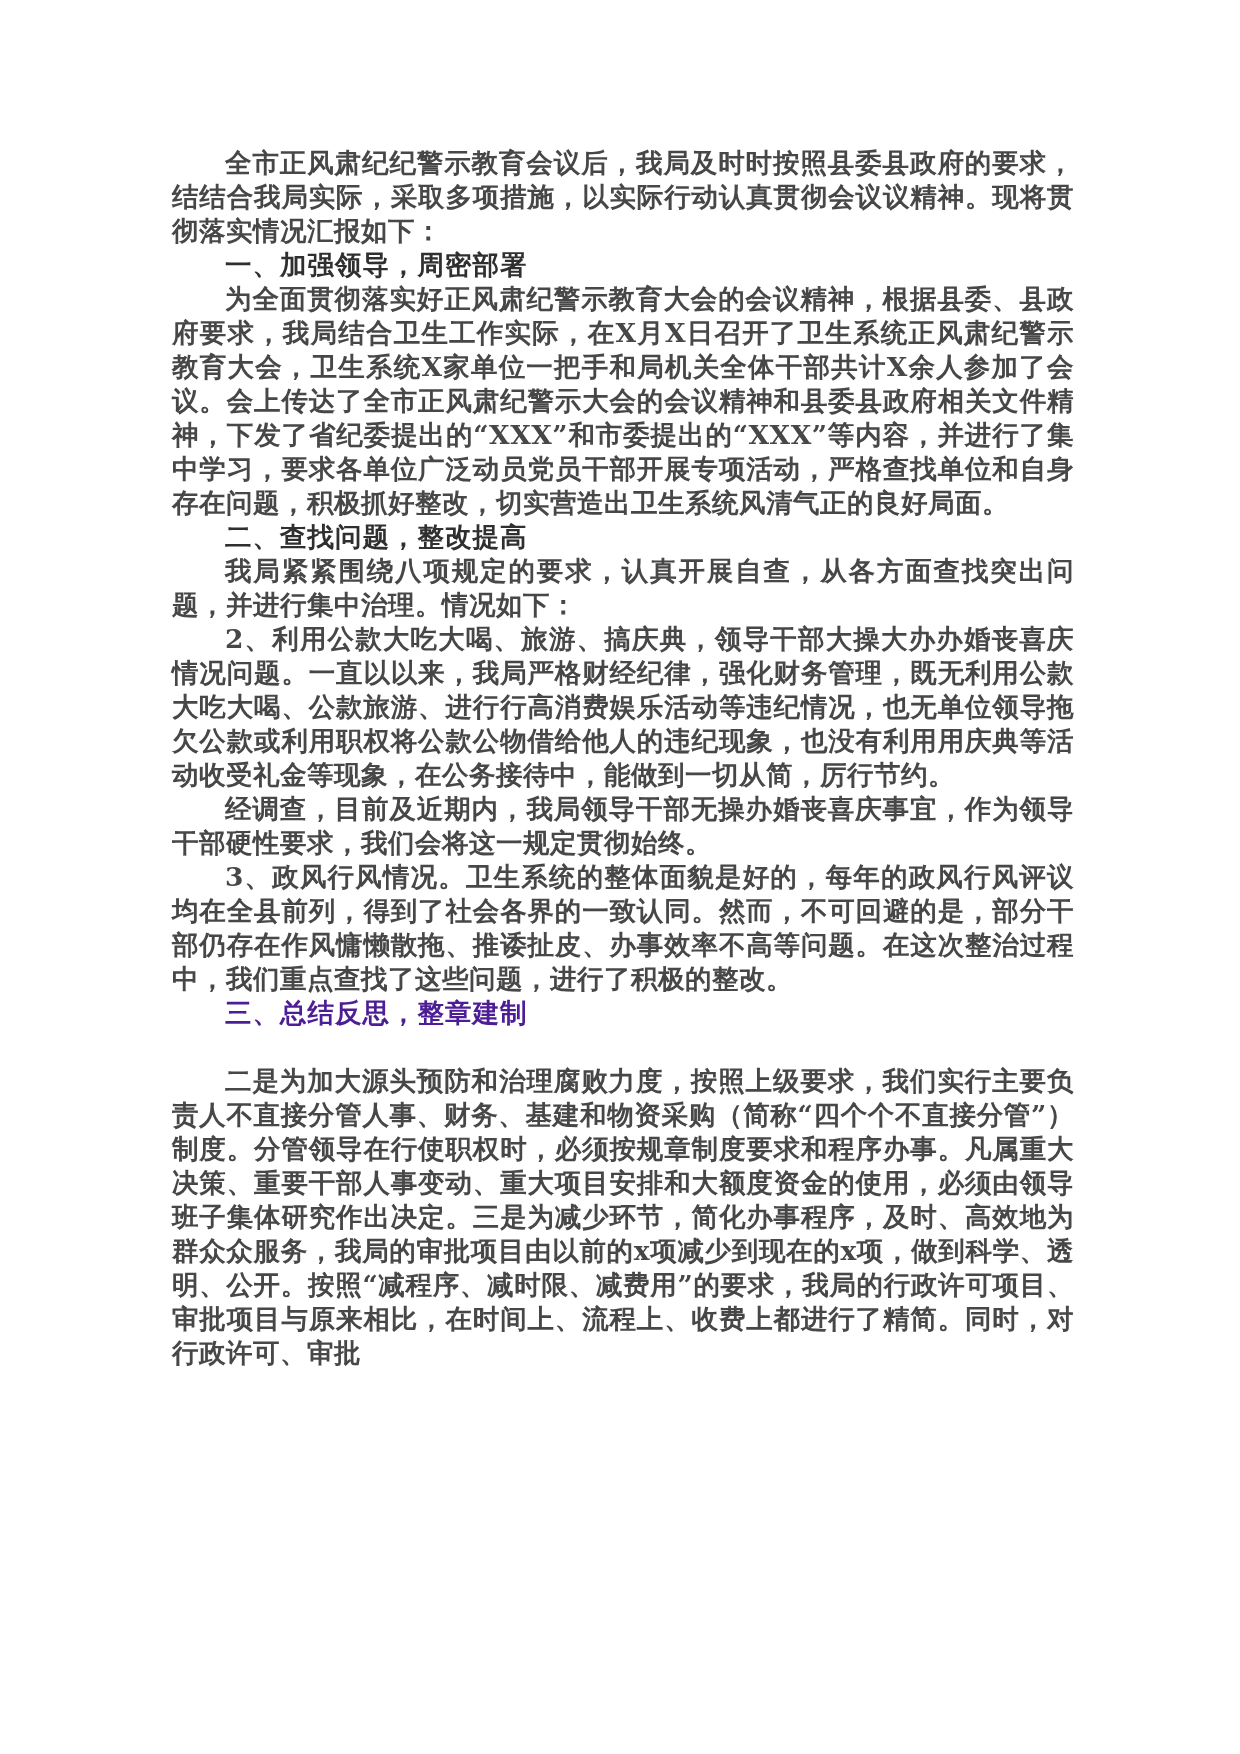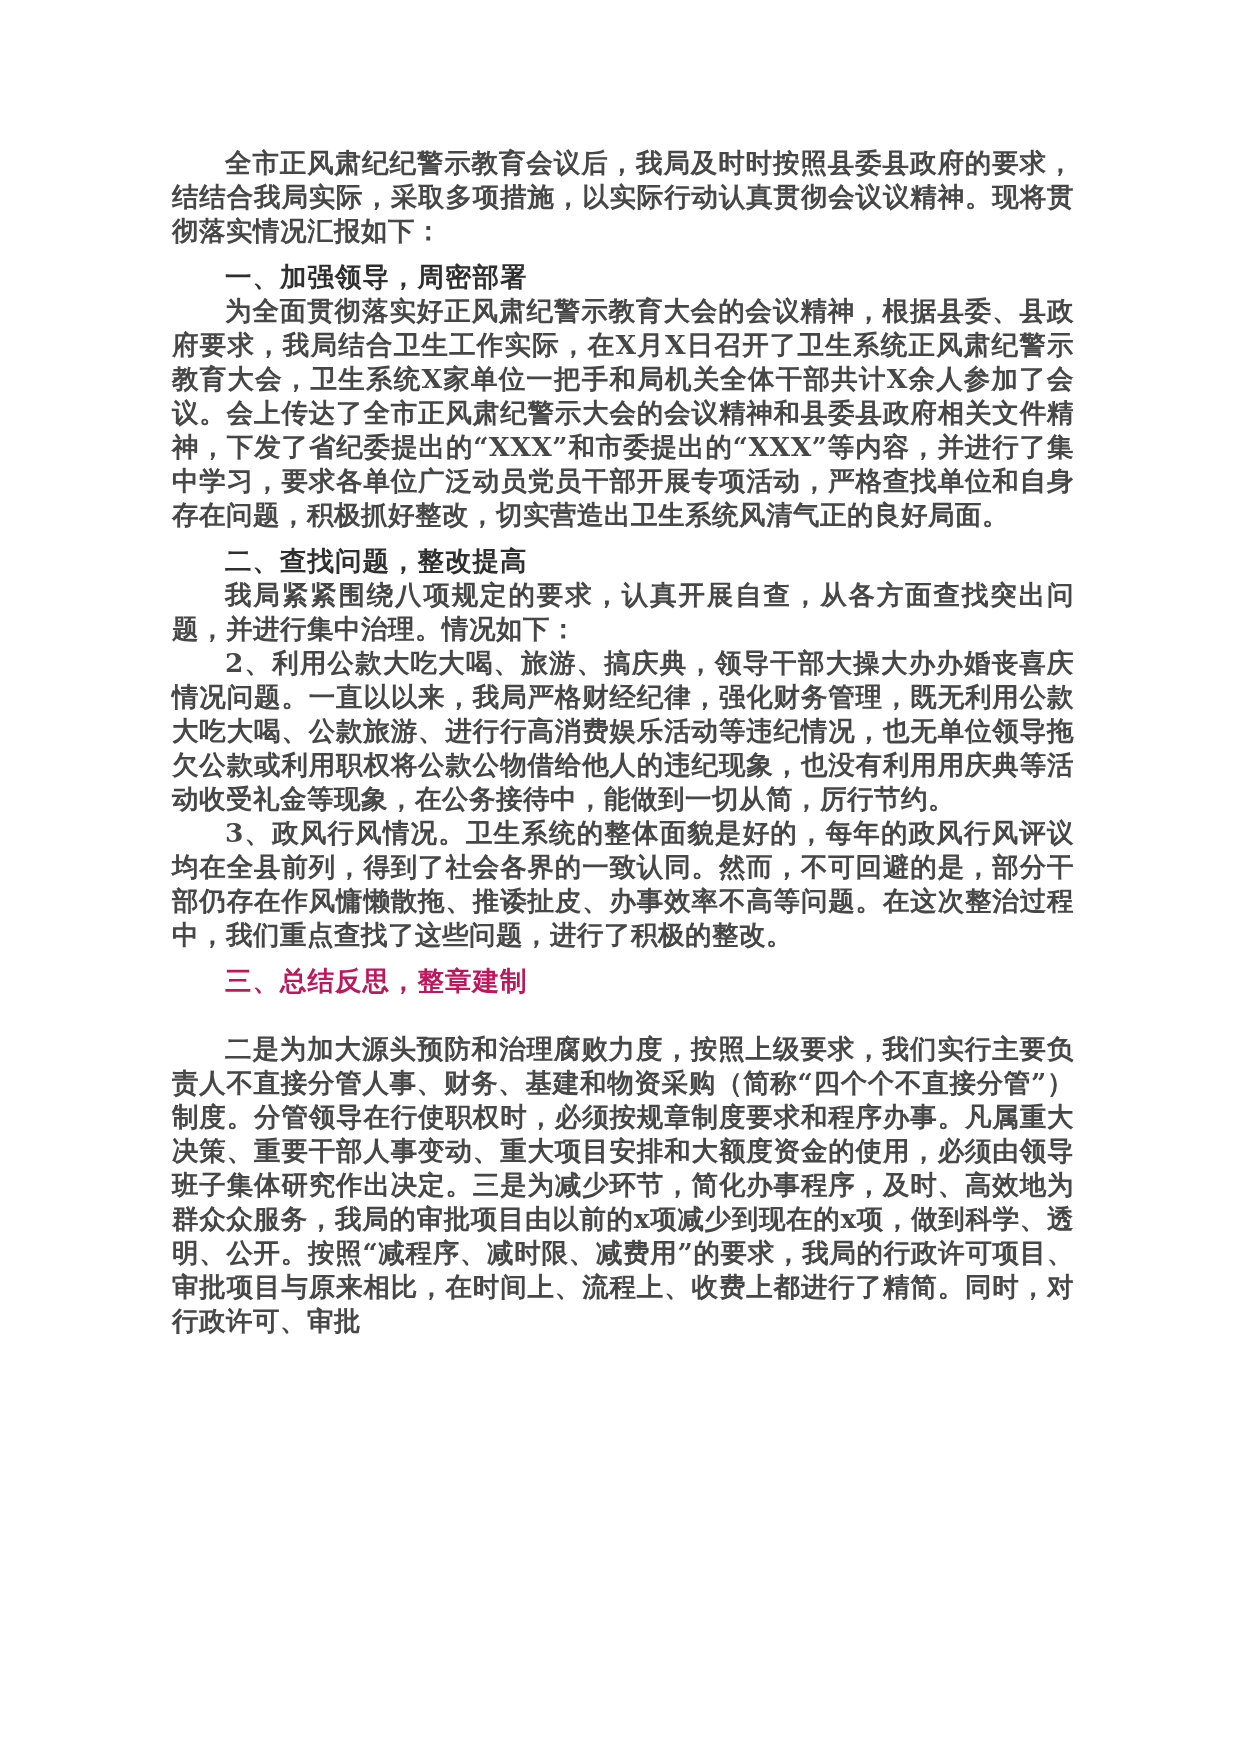--- a/index.html
+++ b/index.html
@@ -28,35 +28,35 @@
   }
   .page p.body-para {
     color: #474747;
     font-weight: bold;
   }
   .page p.heading-para {
     color: #2f2f2f;
     font-weight: bold;
     font-family: Liberation Sans, sans-serif;
     letter-spacing: 1px;
-    margin-top: 12px;
   }
   .page p.spacer-para {
     height: 34px;
   }
 </style>
 </head>
 <body>
 
 <div class="page">
   <div id="doc-body" style="color: rgb(71, 71, 71);">
       <p class="body-para">全市正风肃纪纪警示教育会议后，我局及时时按照县委县政府的要求，结结合我局实际，采取多项措施，以实际行动认真贯彻会议议精神。现将贯彻落实情况汇报如下：</p>
       <p class="heading-para" style="color: rgb(47, 47, 47);">一、加强领导，周密部署</p>
       <p class="body-para">为全面贯彻落实好正风肃纪警示教育大会的会议精神，根据县委、县政府要求，我局结合卫生工作实际，在X月X日召开了卫生系统正风肃纪警示教育大会，卫生系统X家单位一把手和局机关全体干部共计X余人参加了会议。会上传达了全市正风肃纪警示大会的会议精神和县委县政府相关文件精神，下发了省纪委提出的“XXX”和市委提出的“XXX”等内容，并进行了集中学习，要求各单位广泛动员党员干部开展专项活动，严格查找单位和自身存在问题，积极抓好整改，切实营造出卫生系统风清气正的良好局面。</p>
       <p class="heading-para" style="color: rgb(47, 47, 47);">二、查找问题，整改提高</p>
       <p class="body-para">我局紧紧围绕八项规定的要求，认真开展自查，从各方面查找突出问题，并进行集中治理。情况如下：</p>
       <p class="body-para">2、利用公款大吃大喝、旅游、搞庆典，领导干部大操大办办婚丧喜庆情况问题。一直以以来，我局严格财经纪律，强化财务管理，既无利用公款大吃大喝、公款旅游、进行行高消费娱乐活动等违纪情况，也无单位领导拖欠公款或利用职权将公款公物借给他人的违纪现象，也没有利用用庆典等活动收受礼金等现象，在公务接待中，能做到一切从简，厉行节约。</p>
+      <p class="body-para">经调查，目前及近期内，我局领导干部无操办婚丧喜庆事宜，作为领导干部硬性要求，我们会将这一规定贯彻始终。</p>
       <p class="body-para">3、政风行风情况。卫生系统的整体面貌是好的，每年的政风行风评议均在全县前列，得到了社会各界的一致认同。然而，不可回避的是，部分干部仍存在作风慵懒散拖、推诿扯皮、办事效率不高等问题。在这次整治过程中，我们重点查找了这些问题，进行了积极的整改。</p>
-      <p class="heading-para" style="color: #be185d;">三、总结反思，整章建制</p>
+      <p class="heading-para" style="color: #4c1d95;">三、总结反思，整章建制</p>
       <p class="spacer-para"></p>
       <p class="body-para">二是为加大源头预防和治理腐败力度，按照上级要求，我们实行主要负责人不直接分管人事、财务、基建和物资采购（简称“四个个不直接分管”）制度。分管领导在行使职权时，必须按规章制度要求和程序办事。凡属重大决策、重要干部人事变动、重大项目安排和大额度资金的使用，必须由领导班子集体研究作出决定。三是为减少环节，简化办事程序，及时、高效地为群众众服务，我局的审批项目由以前的x项减少到现在的x项，做到科学、透明、公开。按照“减程序、减时限、减费用”的要求，我局的行政许可项目、审批项目与原来相比，在时间上、流程上、收费上都进行了精简。同时，对行政许可、审批</p>
     </div>
 </div>
 
 </body></html>

